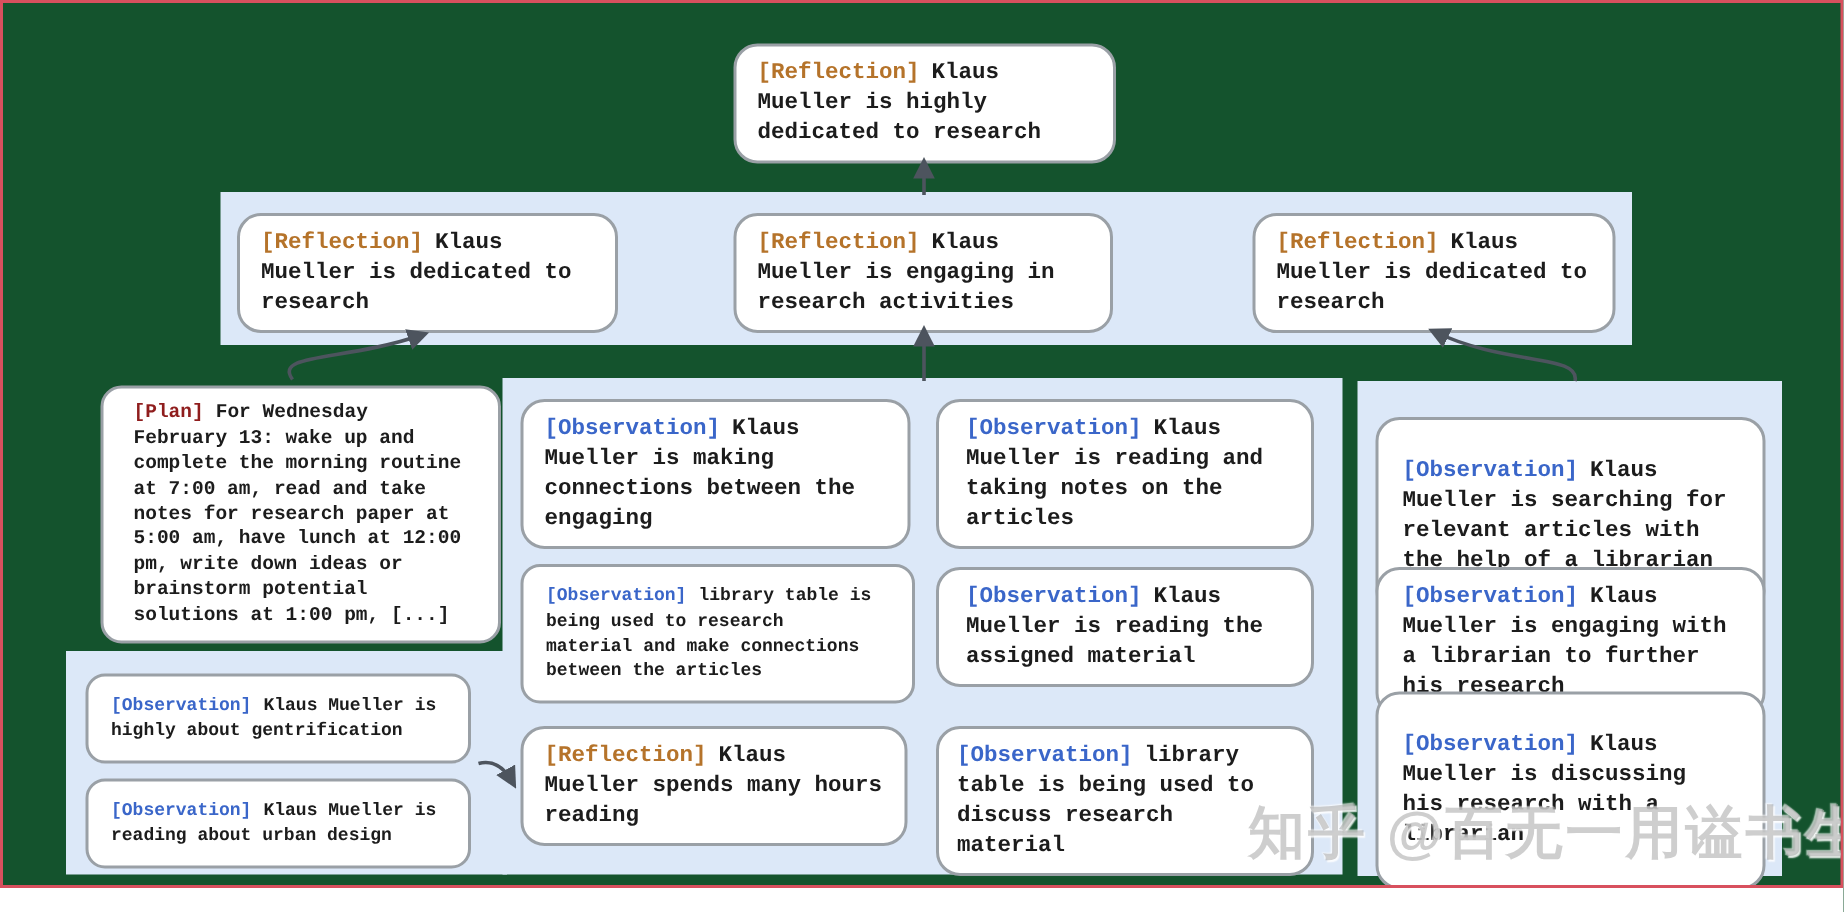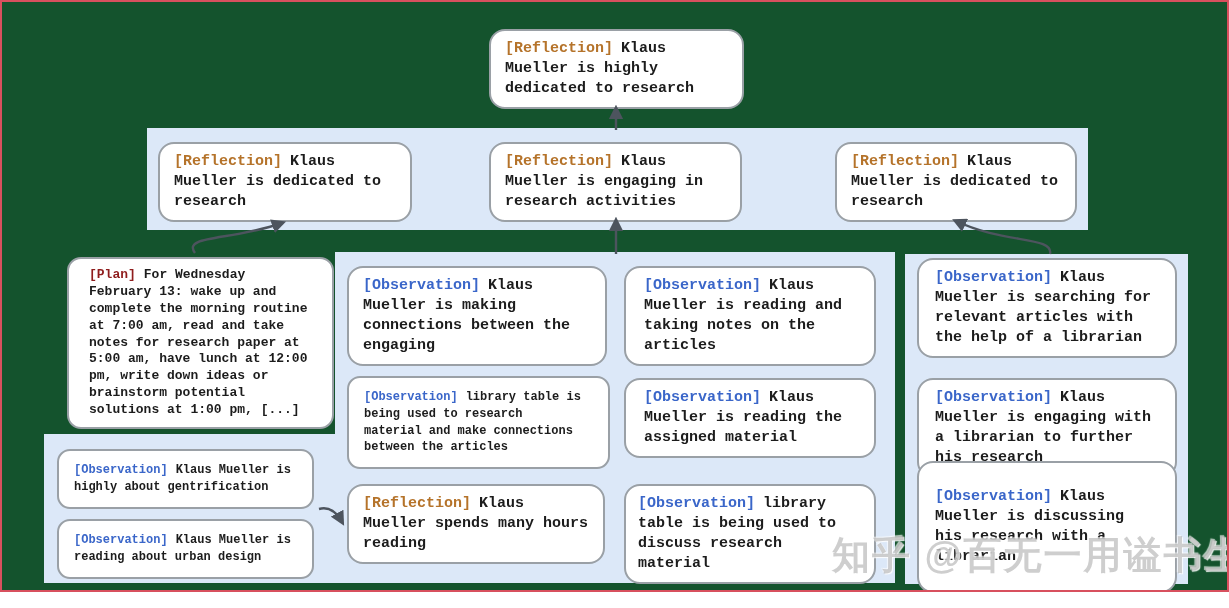--- a/index.html
+++ b/index.html
@@ -111,21 +111,21 @@
   <div class="box lg" style="left:622px;top:264px;width:252px;padding:8px 18px">
     <span class="tag tag-observation">[Observation]</span><span>Klaus Mueller is reading and taking notes on the articles</span>
   </div>
   <div class="box lg" style="left:622px;top:376px;width:252px;padding:8px 18px">
     <span class="tag tag-observation">[Observation]</span><span>Klaus Mueller is reading the assigned material</span>
   </div>
   <div class="box lg" style="left:622px;top:482px;width:252px;padding:8px 12px">
     <span class="tag tag-observation">[Observation]</span><span>library table is being used to discuss research material</span>
   </div>
 
-  <div class="box lg" style="left:915px;top:256px;width:260px;padding:8px 16px">
+  <div class="box lg" style="left:915px;top:276px;width:260px;padding:24px 16px">
     <span class="tag tag-observation">[Observation]</span><span>Klaus Mueller is searching for relevant articles with the help of a librarian</span>
   </div>
   <div class="box lg" style="left:915px;top:376px;width:260px;padding:8px 16px">
     <span class="tag tag-observation">[Observation]</span><span>Klaus Mueller is engaging with a librarian to further his research</span>
   </div>
   <div class="box lg" style="left:915px;top:459px;width:260px;padding:24px 16px">
     <span class="tag tag-observation">[Observation]</span><span>Klaus Mueller is discussing his research with a librarian</span>
   </div>
 
   <div class="watermark">知乎 @百无一用谥书生</div>

